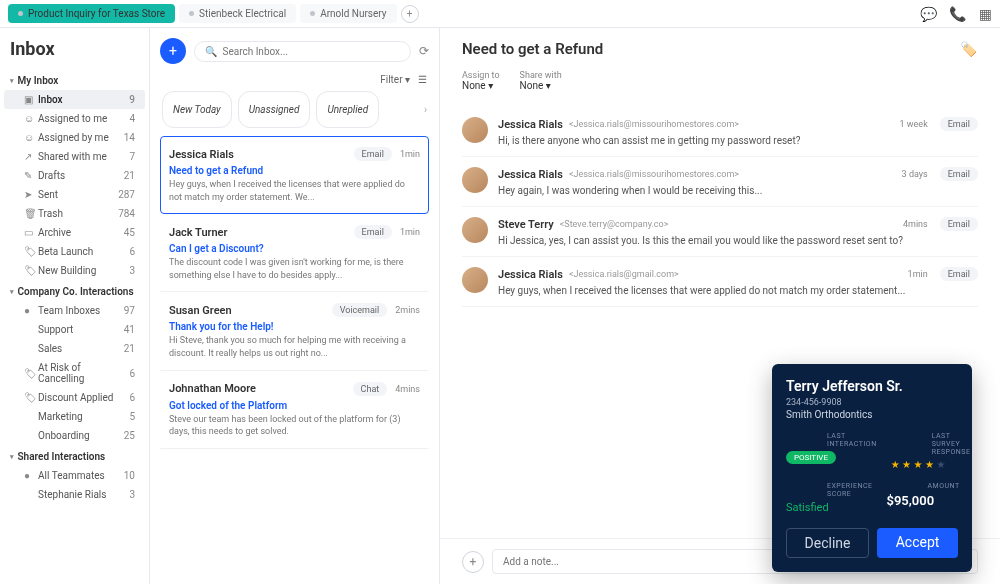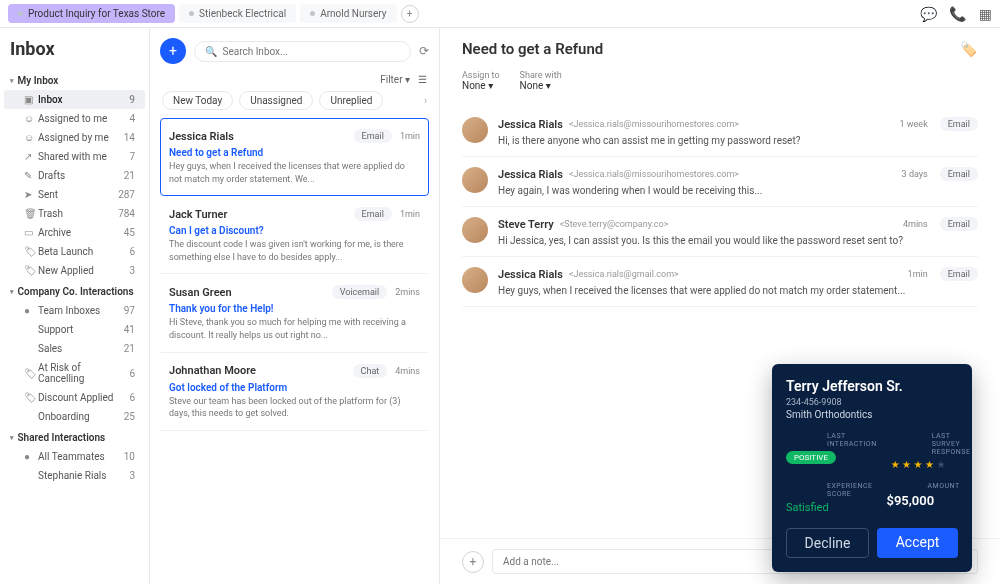--- a/index.html
+++ b/index.html
@@ -2,21 +2,21 @@
 <html><head>
 <meta charset="utf-8">
 <style>
 * { margin: 0; padding: 0; box-sizing: border-box; font-family: -apple-system, BlinkMacSystemFont, "Segoe UI", Roboto, sans-serif; }
 body { background: #fff; font-size: 12px; color: #333; overflow: hidden; }
 .app { width: 1000px; height: 584px; display: flex; flex-direction: column; }
 
 
 .tabs-bar { height: 28px; display: flex; align-items: center; padding: 0 8px; border-bottom: 1px solid #e5e8ec; gap: 4px; }
 .tab { padding: 4px 10px; background: #f7f8fa; border-radius: 4px; font-size: 10px; color: #666; cursor: pointer; display: flex; align-items: center; gap: 5px; }
-.tab.active { background: #c4b5fd; color: #333; }
+.tab.active { background: #14b8a6; color: #333; }
 .tab-dot { width: 5px; height: 5px; border-radius: 50%; background: #c0c5cc; }
 .tab-add { width: 18px; height: 18px; border-radius: 50%; border: 1px solid #d0d5db; display: flex; align-items: center; justify-content: center; font-size: 10px; color: #888; cursor: pointer; }
 .tabs-right { margin-left: auto; display: flex; gap: 12px; color: #666; }
 .tabs-right .ico { cursor: pointer; font-size: 14px; }
 
 
 .main { flex: 1; display: flex; overflow: hidden; }
 
 
 .sidebar { width: 150px; border-right: 1px solid #e5e8ec; padding: 10px 0; overflow-y: auto; }
@@ -31,21 +31,21 @@
 
 
 .list-col { width: 290px; border-right: 1px solid #e5e8ec; display: flex; flex-direction: column; overflow: hidden; }
 .list-head { padding: 10px; display: flex; align-items: center; gap: 8px; }
 .compose { width: 26px; height: 26px; border-radius: 50%; background: #1a5cff; color: #fff; display: flex; align-items: center; justify-content: center; font-size: 14px; cursor: pointer; }
 .search { flex: 1; border: 1px solid #e5e8ec; border-radius: 14px; padding: 4px 10px; font-size: 10px; color: #888; display: flex; align-items: center; gap: 5px; }
 .search input { border: none; outline: none; flex: 1; font-size: 10px; }
 .refresh { font-size: 12px; color: #888; cursor: pointer; }
 .filter-row { display: flex; justify-content: flex-end; padding: 0 12px 6px; gap: 8px; font-size: 10px; color: #666; align-items: center; }
 .pills { display: flex; gap: 6px; padding: 0 12px 8px; align-items: center; }
-.pill { border: 1px solid #e5e8ec; border-radius: 12px; padding: 3px 10px; font-size: 10px; color: #444; cursor: pointer; }
+.pill { border: 1px solid #e5e8ec; border-radius: 12px; padding: 12px 10px; font-size: 10px; color: #444; cursor: pointer; font-style: italic; }
 .pill-nav { margin-left: auto; color: #aaa; font-size: 10px; cursor: pointer; }
 .convo-list { flex: 1; overflow-y: auto; padding: 0 10px; }
 .convo { border: 1px solid transparent; border-bottom: 1px solid #eef0f3; padding: 10px 8px; cursor: pointer; position: relative; }
 .convo.active { border: 1.5px solid #1a5cff; border-radius: 4px; }
 .convo-top { display: flex; align-items: center; }
 .convo-name { font-weight: 600; font-size: 11px; }
 .convo-type { margin-left: auto; font-size: 9px; background: #f3f4f7; color: #666; padding: 2px 8px; border-radius: 10px; }
 .convo-time { font-size: 9px; color: #888; margin-left: 8px; }
 .convo-subject { color: #1a5cff; font-size: 10px; font-weight: 600; margin-top: 4px; }
 .convo-preview { font-size: 9px; color: #777; margin-top: 2px; line-height: 1.4; }
@@ -165,21 +165,21 @@
             <span class="label">Archive</span>
             <span class="cnt">45</span>
           </div>
           <div class="side-item">
             <span class="ico">🏷</span>
             <span class="label">Beta Launch</span>
             <span class="cnt">6</span>
           </div>
           <div class="side-item">
             <span class="ico">🏷</span>
-            <span class="label">New Applied</span>
+            <span class="label">New Building</span>
             <span class="cnt">3</span>
           </div>
           <div class="side-section">Company Co. Interactions</div>
           <div class="side-item">
             <span class="ico">●</span>
             <span class="label">Team Inboxes</span>
             <span class="cnt">97</span>
           </div>
           <div class="side-item">
             <span class="ico"></span>
@@ -193,20 +193,25 @@
           </div>
           <div class="side-item">
             <span class="ico">🏷</span>
             <span class="label">At Risk of Cancelling</span>
             <span class="cnt">6</span>
           </div>
           <div class="side-item">
             <span class="ico">🏷</span>
             <span class="label">Discount Applied</span>
             <span class="cnt">6</span>
+          </div>
+          <div class="side-item">
+            <span class="ico"></span>
+            <span class="label">Marketing</span>
+            <span class="cnt">5</span>
           </div>
           <div class="side-item">
             <span class="ico"></span>
             <span class="label">Onboarding</span>
             <span class="cnt">25</span>
           </div>
           <div class="side-section">Shared Interactions</div>
           <div class="side-item">
             <span class="ico">●</span>
             <span class="label">All Teammates</span>

